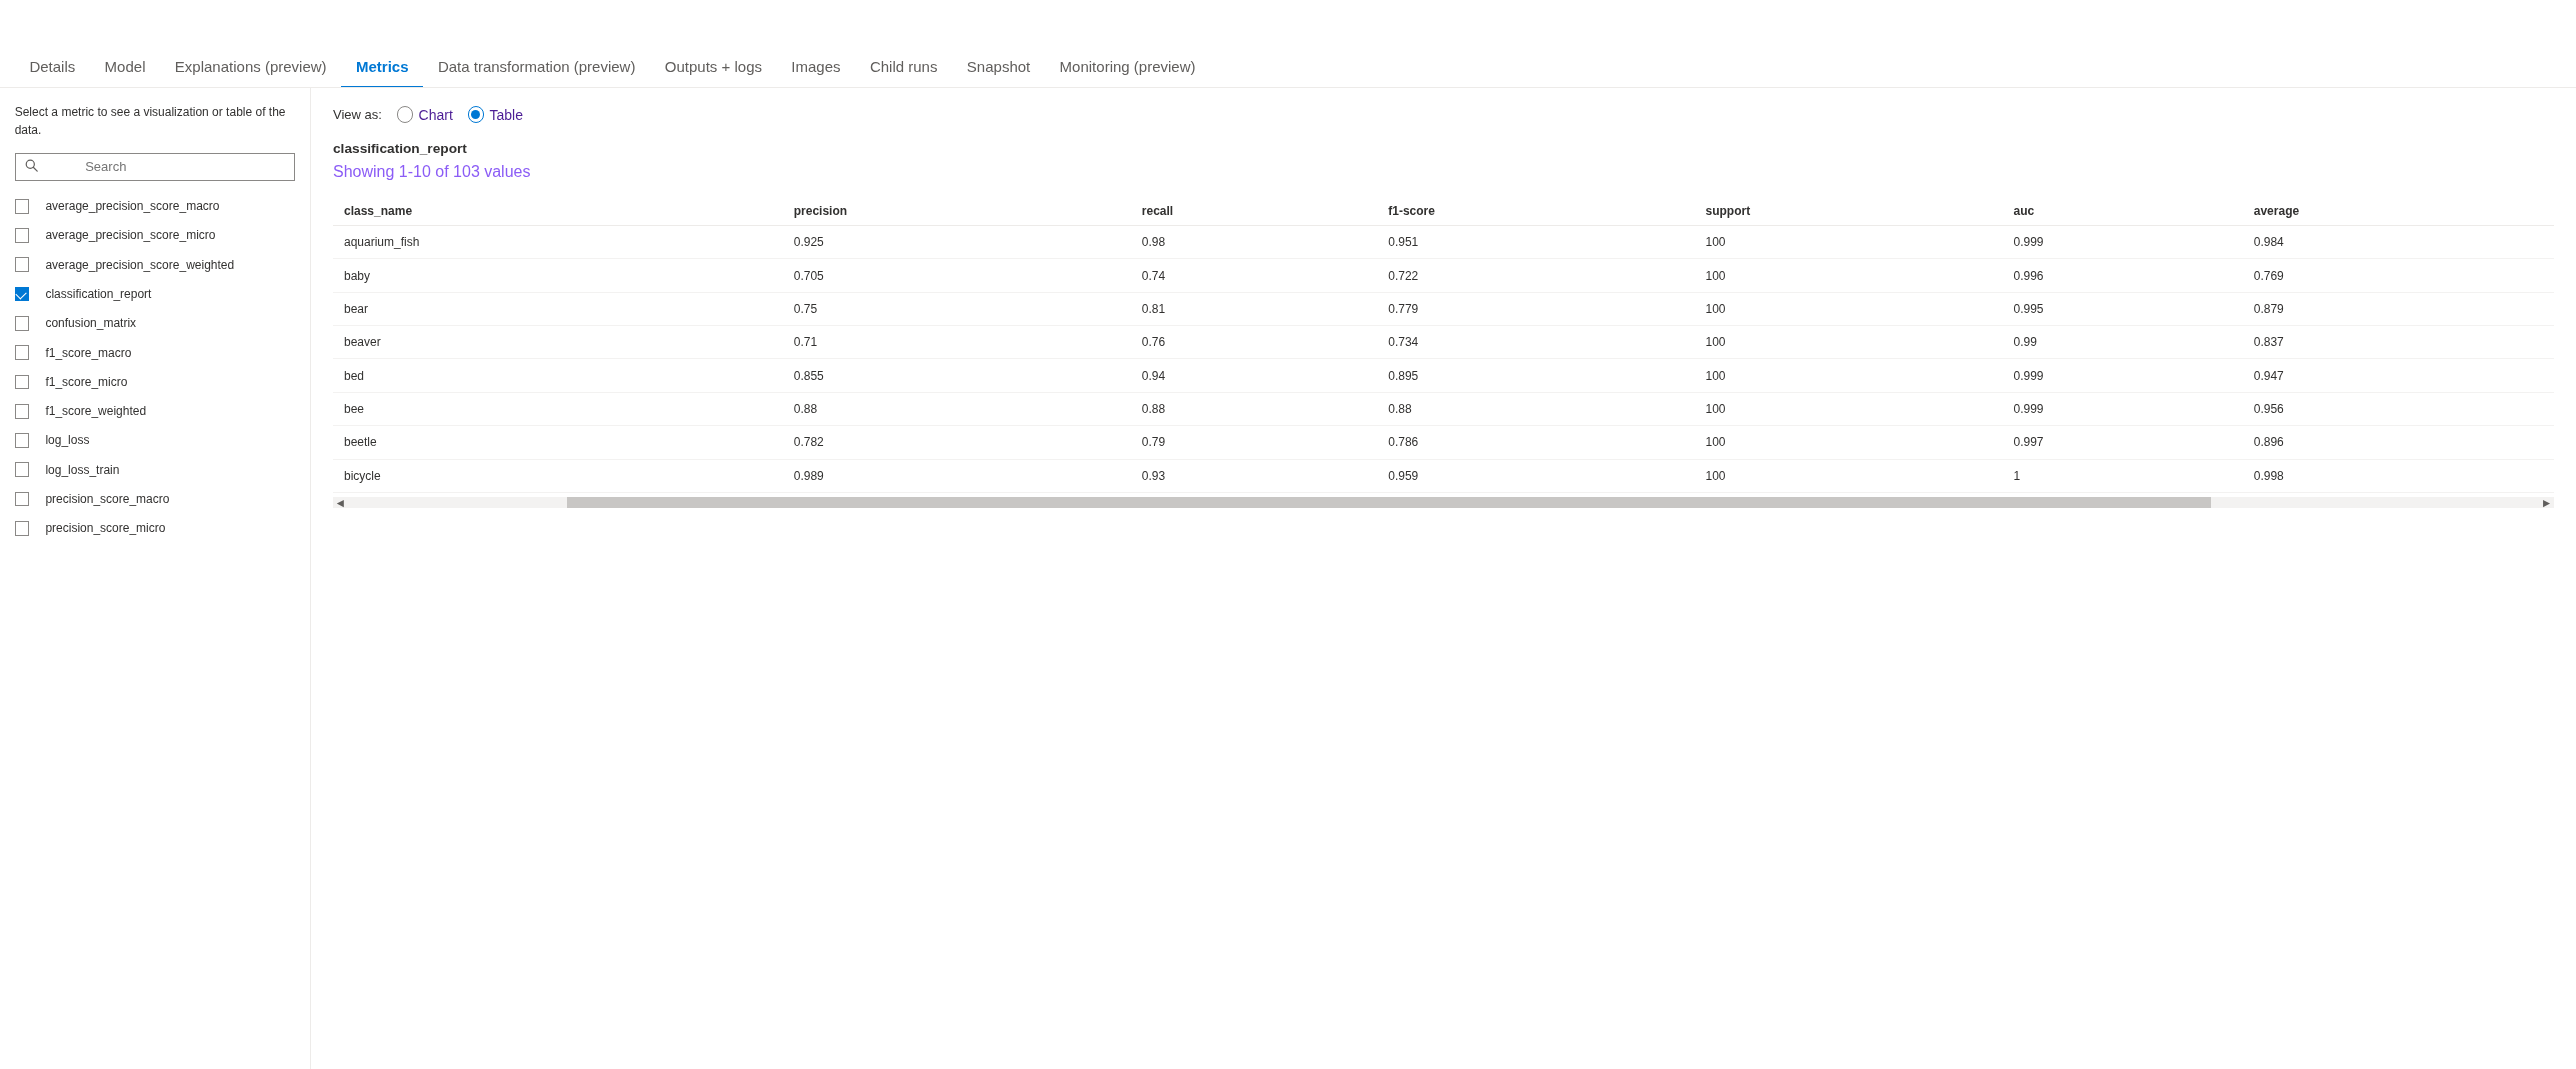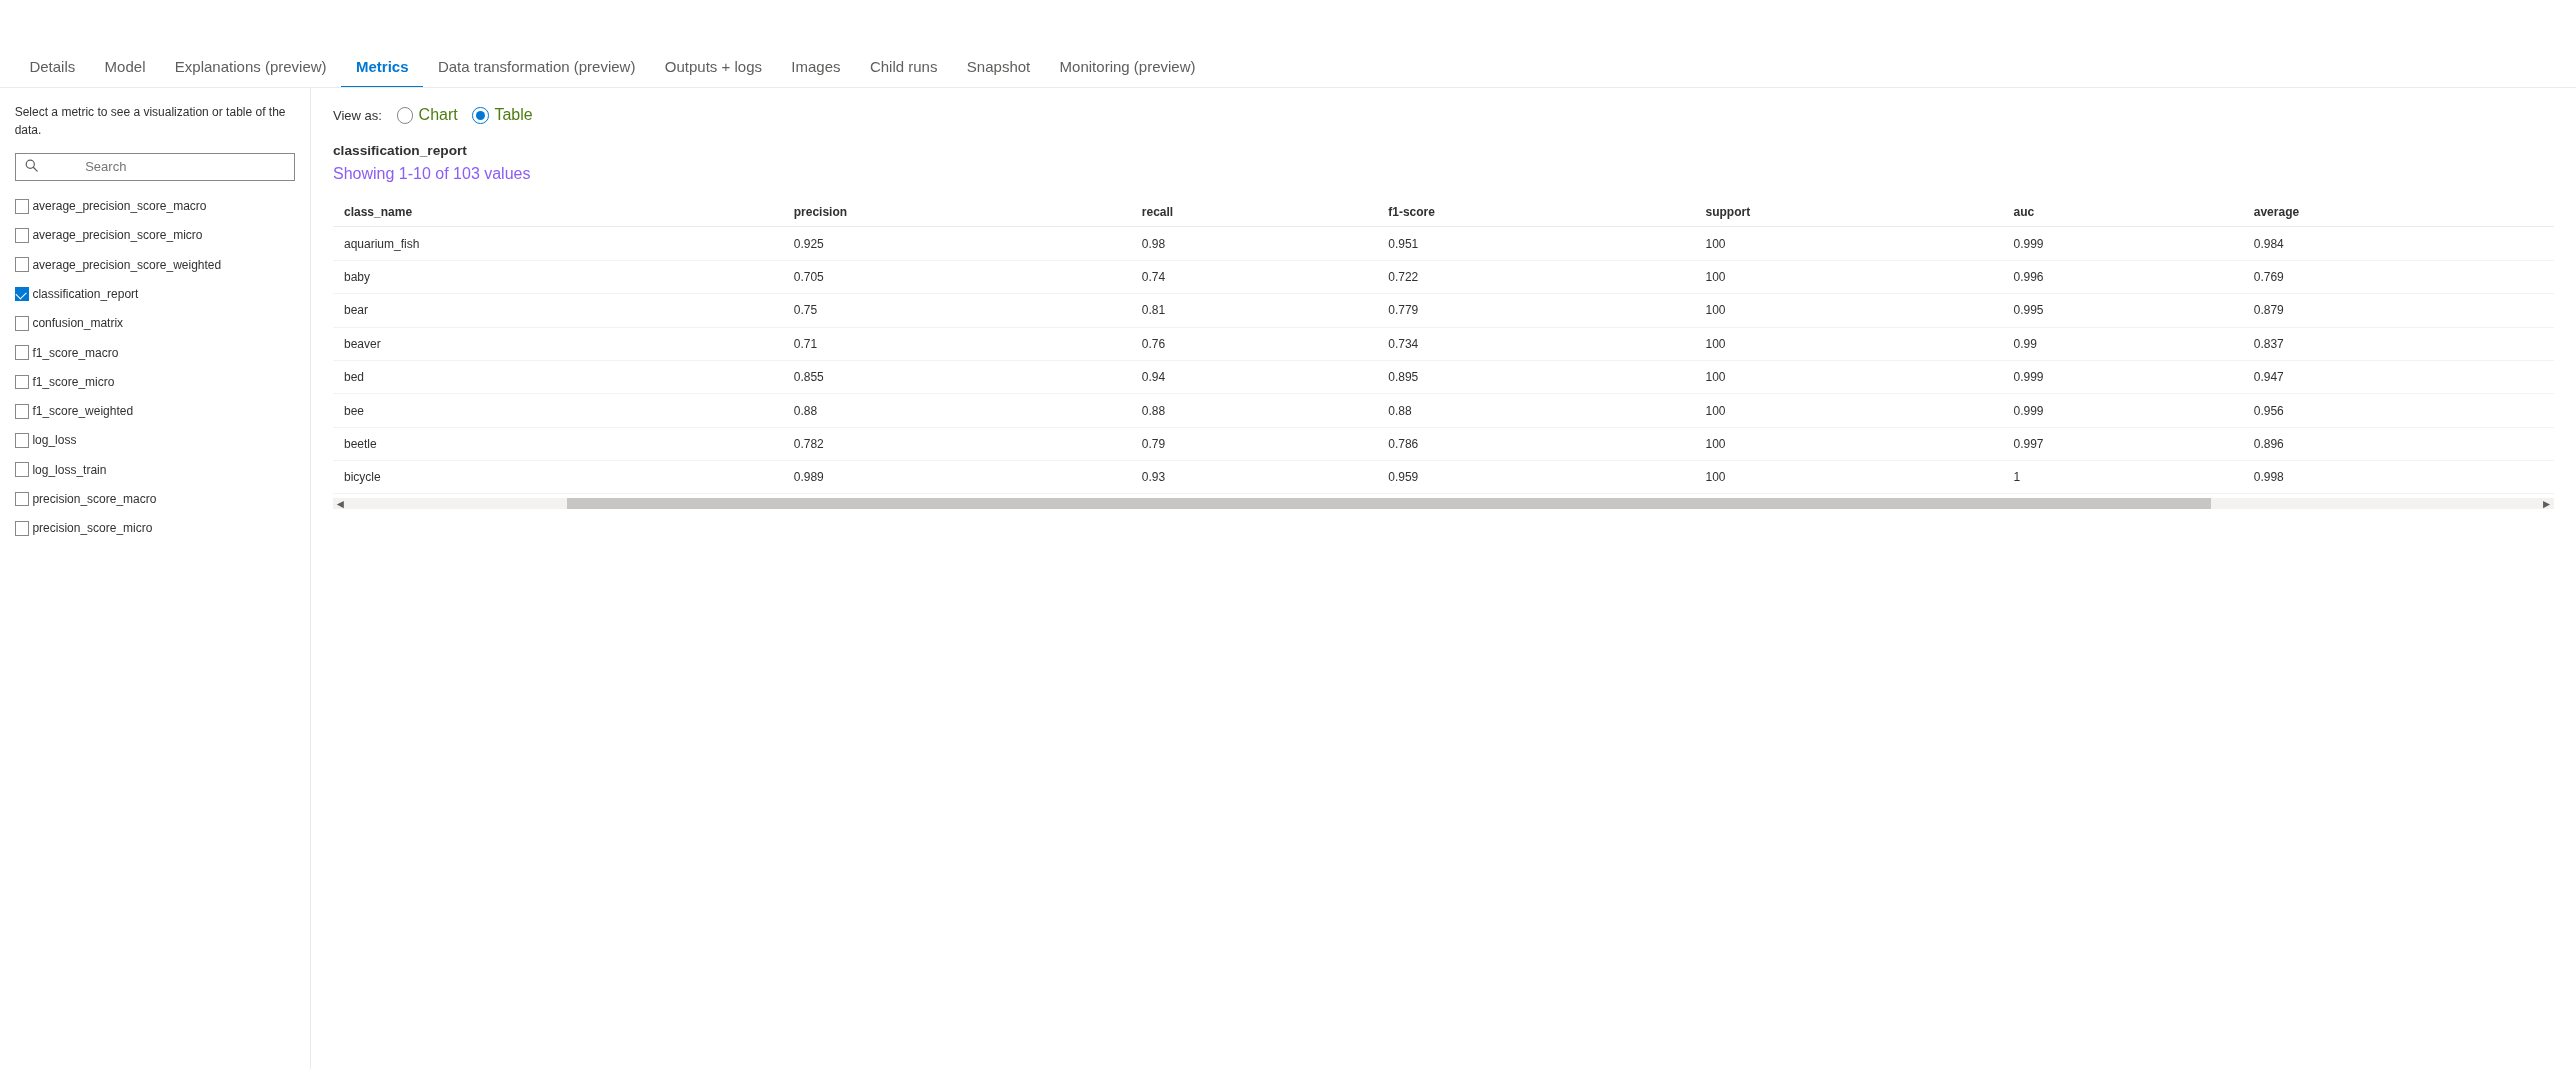--- a/index.html
+++ b/index.html
@@ -70,21 +70,21 @@
     }
     .metric-list {
       flex: 1;
       overflow-y: auto;
       position: relative;
     }
     .metric-item {
       display: flex;
       align-items: center;
       padding: 7.3px 14.7px;
-      gap: 3px;
+      gap: 16px;
       cursor: pointer;
     }
     .metric-checkbox {
       width: 14.7px;
       height: 14.7px;
       border: 0.9px solid #8a8886;
       flex-shrink: 0;
       display: flex;
       align-items: center;
       justify-content: center;
@@ -146,22 +146,22 @@
       border-color: #0078d4;
     }
     .radio-circle.selected::after {
       content: '';
       width: 9.2px;
       height: 9.2px;
       border-radius: 50%;
       background: #0078d4;
     }
     .radio-label {
-      font-size: 16px;
-      color: #4d7c0f;
+      font-size: 14px;
+      color: #4c1d95;
     }
 
     .report-title {
       font-size: 13.7px;
       font-weight: 700;
       margin-bottom: 7.3px;
       color: #323130;
     }
     .showing-label {
       font-size: 16px;

